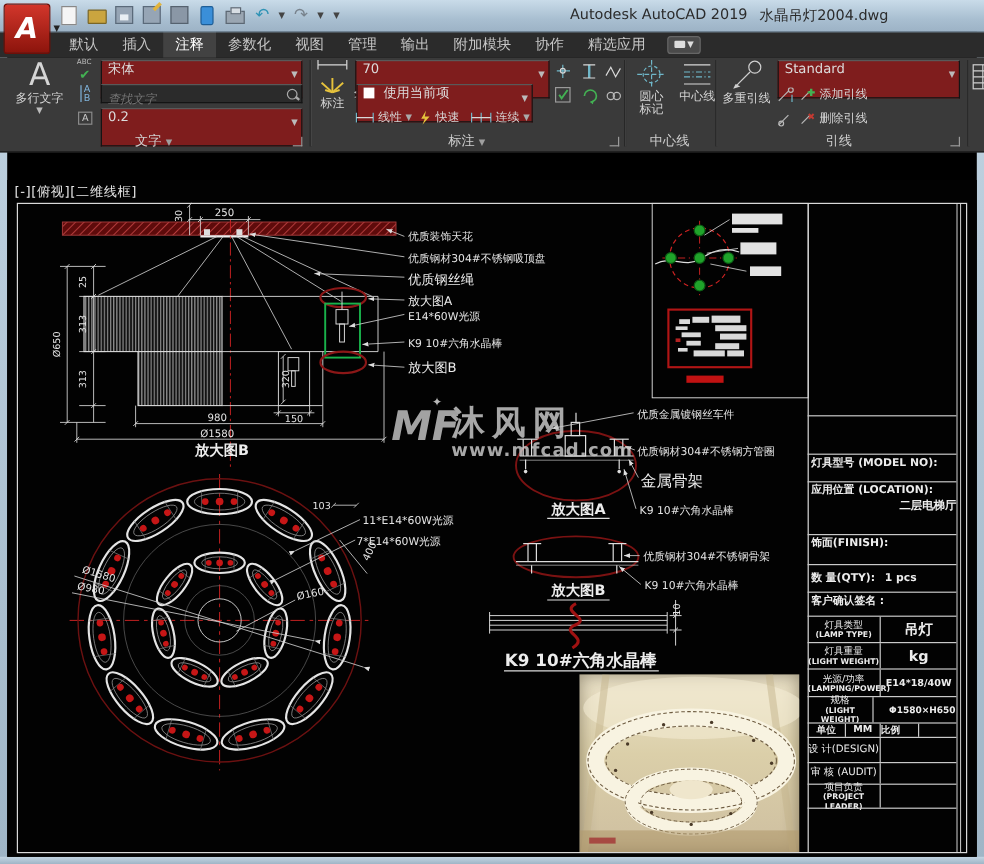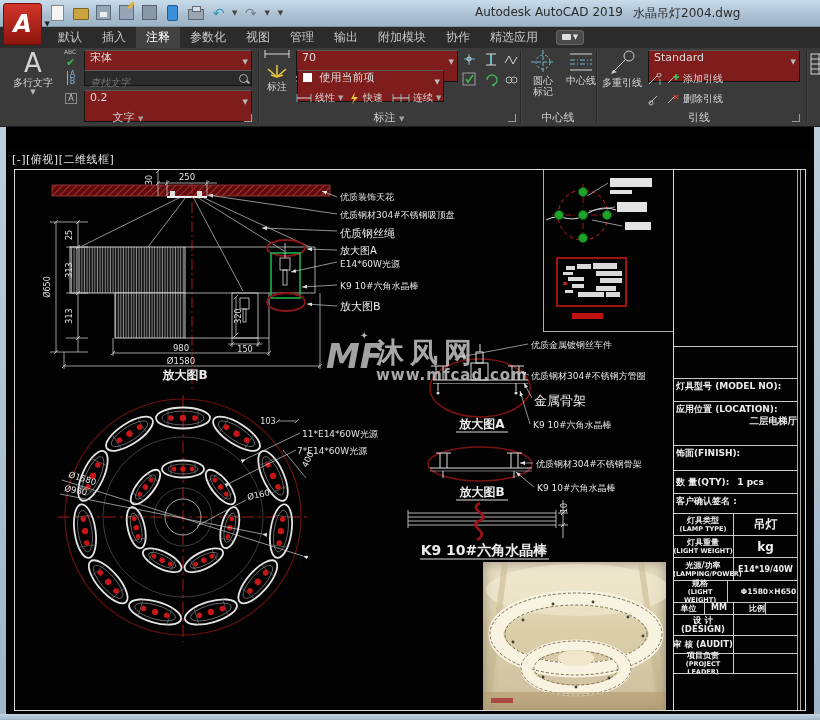--- a/index.html
+++ b/index.html
@@ -64,21 +64,21 @@
     background:linear-gradient(180deg,#ece3ca,#dbcfa9 45%,#cebfa0);box-shadow:inset 0 0 14px rgba(40,30,10,.45);}
   
   .tb{position:absolute;left:673px;top:169px;width:124px;height:542px;z-index:9;color:#ececec;}
   .tbrow{position:absolute;left:0;width:124px;border-top:1px solid #cicfcf;box-sizing:border-box;}
   .tbrow{border-top:1px solid #c9c9c9;}
   .tlab{font-weight:bold;font-size:9px;line-height:11px;padding:2px 0 0 3px;}
   .ten{font-size:6.5px;font-weight:bold;}
   .twocol{display:flex;}
   .tc1{width:61px;border-right:1px solid #c9c9c9;box-sizing:border-box;text-align:center;display:flex;flex-direction:column;justify-content:center;}
   .tc2{width:63px;display:flex;align-items:center;justify-content:center;font-weight:bold;font-size:12px;}
-  .cellline{display:block;font-weight:bold;font-size:8px;line-height:9px;}
+  .cellline{display:block;font-weight:normal;font-size:8px;line-height:9px;}
 </style>
 </head>
 <body>
 
 <div id="app">
 
   <div class="side" style="left:0;top:0;width:6px;height:720px;"></div>
   <div class="side" style="left:814px;top:0;width:6px;height:720px;"></div>
   <div class="side" style="left:0;top:714px;width:820px;height:6px;"></div>
 
@@ -876,33 +876,33 @@
           <span class="cellline">灯具重量</span>
           <span class="ten">(LIGHT WEIGHT)</span>
         </div>
       <div class="tc2">kg</div>
     </div>
     <div class="tbrow twocol" style="top:388px;height:23px;">
       <div class="tc1">
           <span class="cellline">光源/功率</span>
           <span class="ten">(LAMPING/POWER)</span>
         </div>
-      <div class="tc2" style="font-size:8px;">E14*19/40W</div>
+      <div class="tc2" style="font-size:8px;">E14*18/40W</div>
     </div>
     <div class="tbrow twocol" style="top:411px;height:22px;gap:12px;">
       <div class="tc1">
           <span class="cellline">规格</span>
           <span class="ten">(LIGHT WEIGHT)</span>
         </div>
       <div class="tc2" style="font-size:7.5px;">Φ1580×H650</div>
     </div>
     <div class="tbrow" style="top:433px;height:12px;display:flex;">
       <span style="width:32px;border-right:1px solid #c9c9c9;font-size:8px;font-weight:bold;text-align:center;box-sizing:border-box;">单位</span>
       <span style="width:29px;border-right:1px solid #c9c9c9;font-size:8px;font-weight:bold;text-align:center;box-sizing:border-box;">MM</span>
-      <span style="width:32px;border-right:1px solid #c9c9c9;font-size:8px;font-weight:bold;text-align:right;box-sizing:border-box;">比例</span>
+      <span style="width:32px;border-right:1px solid #c9c9c9;font-size:8px;font-weight:bold;text-align:left;box-sizing:border-box;">比例</span>
       <span style="width:31px;"></span>
     </div>
     <div class="tbrow twocol" style="top:445px;height:21px;">
       <div class="tc1">
           <span class="cellline" style="font-size:8.5px;">设 计(DESIGN)</span>
         </div>
       <div class="tc2"></div>
     </div>
     <div class="tbrow twocol" style="top:466px;height:18px;">
       <div class="tc1">

